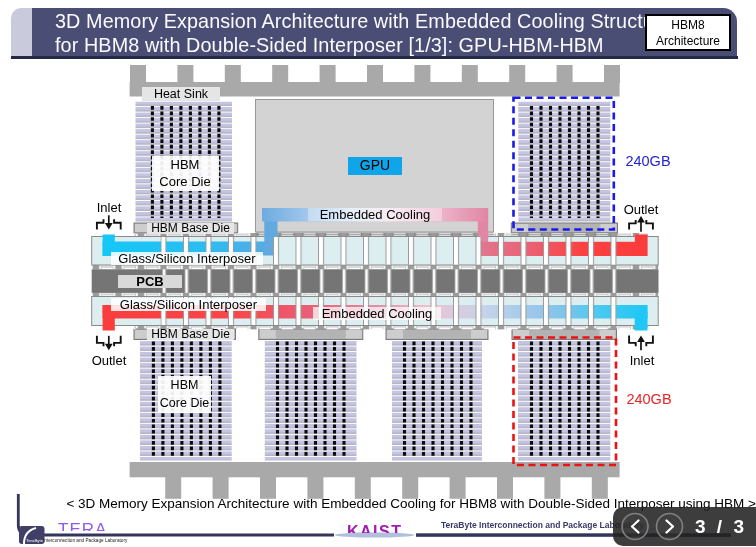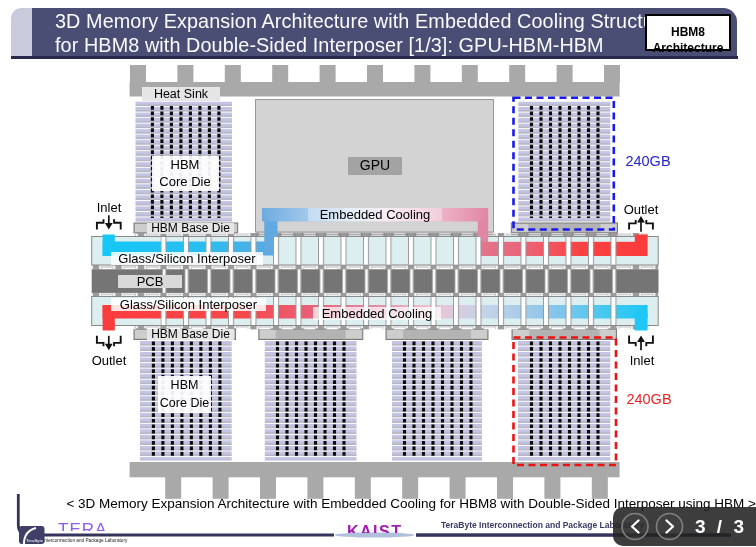--- a/index.html
+++ b/index.html
@@ -4,21 +4,21 @@
 *{margin:0;padding:0;box-sizing:content-box}
 html,body{width:756px;height:547px;background:#fff;overflow:hidden}
 body{font-family:"Liberation Sans", sans-serif;position:relative}
 </style></head>
 <body>
 
 <div style="position:absolute;left:11px;top:8px;width:726px;height:48px;background:#c9cadb;border-radius:10px 14px 0 0"></div>
 <div style="position:absolute;left:31.7px;top:8px;width:705.3px;height:48px;background:#4b4e74;border-radius:0 14px 0 0"></div>
 <div style="position:absolute;left:11px;top:56px;width:727px;height:3.2px;background:#26284a"></div>
 <div style="position:absolute;left:55px;top:10px;width:660px;height:46px;font-size:19.8px;color:#fbfbff;line-height:23.5px;white-space:nowrap;letter-spacing:0.1px">3D Memory Expansion Architecture with Embedded Cooling Structure<br>for HBM8 with Double-Sided Interposer [1/3]: GPU-HBM-HBM</div>
-<div style="position:absolute;left:645px;top:13.5px;width:86px;height:37px;background:#fff;border:2px solid #000;box-sizing:border-box;font-size:12px;font-weight:bold;text-align:center;line-height:16px;padding-top:8px">HBM8<br>Architecture</div>
+<div style="position:absolute;left:645px;top:13.5px;width:86px;height:37px;background:#fff;border:2px solid #000;box-sizing:border-box;font-size:12px;font-weight:normal;text-align:center;line-height:16px;padding-top:1px">HBM8<br>Architecture</div>
 
 <svg width="756" height="547" viewBox="0 0 756 547" style="position:absolute;left:0;top:0">
     <defs>
 <pattern id="st1" width="10" height="5.52" patternUnits="userSpaceOnUse" y="101.5">
   <rect width="10" height="3.4" fill="#c5c5e3"></rect>
   <rect y="3.4" width="10" height="0.95" fill="#74748e"></rect>
   <rect y="4.35" width="10" height="1.17" fill="#ffffff"></rect>
 </pattern>
 <pattern id="st2" width="10" height="5.52" patternUnits="userSpaceOnUse" y="341">
   <rect width="10" height="3.4" fill="#c5c5e3"></rect>
@@ -203,24 +203,24 @@
     <polygon points="104.89999999999999,343.8 112.7,343.8 108.8,350.3" fill="#111"></polygon>
     <path d="M 635.7 346.3 V 342.90000000000003 H 629.1 V 335.5" stroke="#111" stroke-width="1.9" fill="none" stroke-linejoin="miter" stroke-linecap="butt"></path>
     <path d="M 646.3 346.3 V 342.90000000000003 H 652.9 V 335.5" stroke="#111" stroke-width="1.9" fill="none" stroke-linejoin="miter" stroke-linecap="butt"></path>
     <line x1="641.0" y1="350.3" x2="641.0" y2="341.5" stroke="#111" stroke-width="1.7"></line>
     <polygon points="637.1,342.0 644.9,342.0 641.0,335.5" fill="#111"></polygon>
     <rect x="513.5" y="97.8" width="100.3" height="131.7" fill="none" stroke="#1a1aee" stroke-width="2.6" stroke-dasharray="7 4.5"></rect>
     <rect x="513.5" y="337.5" width="102.5" height="127.5" fill="none" stroke="#ee1111" stroke-width="2.6" stroke-dasharray="7 4.5"></rect>
   </svg>
 <div style="position:absolute;left:142px;top:86.5px;width:78px;height:14.5px;font-size:12.5px;line-height:14.5px;text-align:center;background:#e5e5e5;color:#000;">Heat Sink</div>
 <div style="position:absolute;left:151.5px;top:155.5px;width:67px;height:35px;font-size:13px;line-height:17px;text-align:center;background:rgba(255,255,255,0.93);color:#000;">HBM<br>Core Die</div>
-<div style="position:absolute;left:348px;top:157px;width:54px;height:17.5px;font-size:14px;line-height:17.5px;text-align:center;background:#a3a3a3;color:#000;">GPU</div>
+<div style="position:absolute;left:348px;top:157px;width:54px;height:17.5px;font-size:14px;line-height:17.5px;text-align:center;background:#0ea5e9;color:#000;">GPU</div>
 <div style="position:absolute;left:308px;top:208.2px;width:134px;height:13px;font-size:13px;line-height:13px;text-align:center;background:rgba(255,255,255,0.35);color:#000;">Embedded Cooling</div>
 <div style="position:absolute;left:111px;top:251.8px;width:152px;height:13.5px;font-size:13px;line-height:13.5px;text-align:center;background:rgba(255,255,255,0.85);color:#000;">Glass/Silicon Interposer</div>
-<div style="position:absolute;left:118px;top:274.5px;width:64px;height:13.5px;font-size:13px;line-height:13.5px;text-align:center;background:#d9d9d9;color:#000;">PCB</div>
+<div style="position:absolute;left:118px;top:274.5px;width:64px;height:13.5px;font-size:13px;line-height:13.5px;text-align:center;background:#d9d9d9;color:#000;font-weight:bold;">PCB</div>
 <div style="position:absolute;left:111px;top:297.6px;width:155px;height:13.5px;font-size:13px;line-height:13.5px;text-align:center;background:rgba(255,255,255,0.85);color:#000;">Glass/Silicon Interposer</div>
 <div style="position:absolute;left:313px;top:306.8px;width:128px;height:13px;font-size:13px;line-height:13px;text-align:center;background:rgba(255,255,255,0.72);color:#000;">Embedded Cooling</div>
 <div style="position:absolute;left:147px;top:222.5px;width:87px;height:11px;font-size:12px;line-height:11px;text-align:center;background:#e6e6e6;color:#000;">HBM Base Die</div>
 <div style="position:absolute;left:147px;top:328.7px;width:87px;height:11px;font-size:12px;line-height:11px;text-align:center;background:#e6e6e6;color:#000;">HBM Base Die</div>
 <div style="position:absolute;left:158px;top:375.5px;width:53px;height:37px;font-size:12.5px;line-height:18px;text-align:center;background:rgba(255,255,255,0.93);color:#000;">HBM<br>Core Die</div>
 <div style="position:absolute;left:622px;top:153.5px;width:52px;height:15px;font-size:14.5px;line-height:15px;text-align:center;color:#2525cf;">240GB</div>
 <div style="position:absolute;left:623px;top:392px;width:52px;height:15px;font-size:14.5px;line-height:15px;text-align:center;color:#e82525;">240GB</div>
 <div style="position:absolute;left:92px;top:200.5px;width:34px;height:13px;font-size:13px;line-height:13px;text-align:center;color:#000;">Inlet</div>
 <div style="position:absolute;left:620px;top:202.5px;width:42px;height:13px;font-size:13px;line-height:13px;text-align:center;color:#000;">Outlet</div>
 <div style="position:absolute;left:88px;top:354px;width:42px;height:13px;font-size:13px;line-height:13px;text-align:center;color:#000;">Outlet</div>

